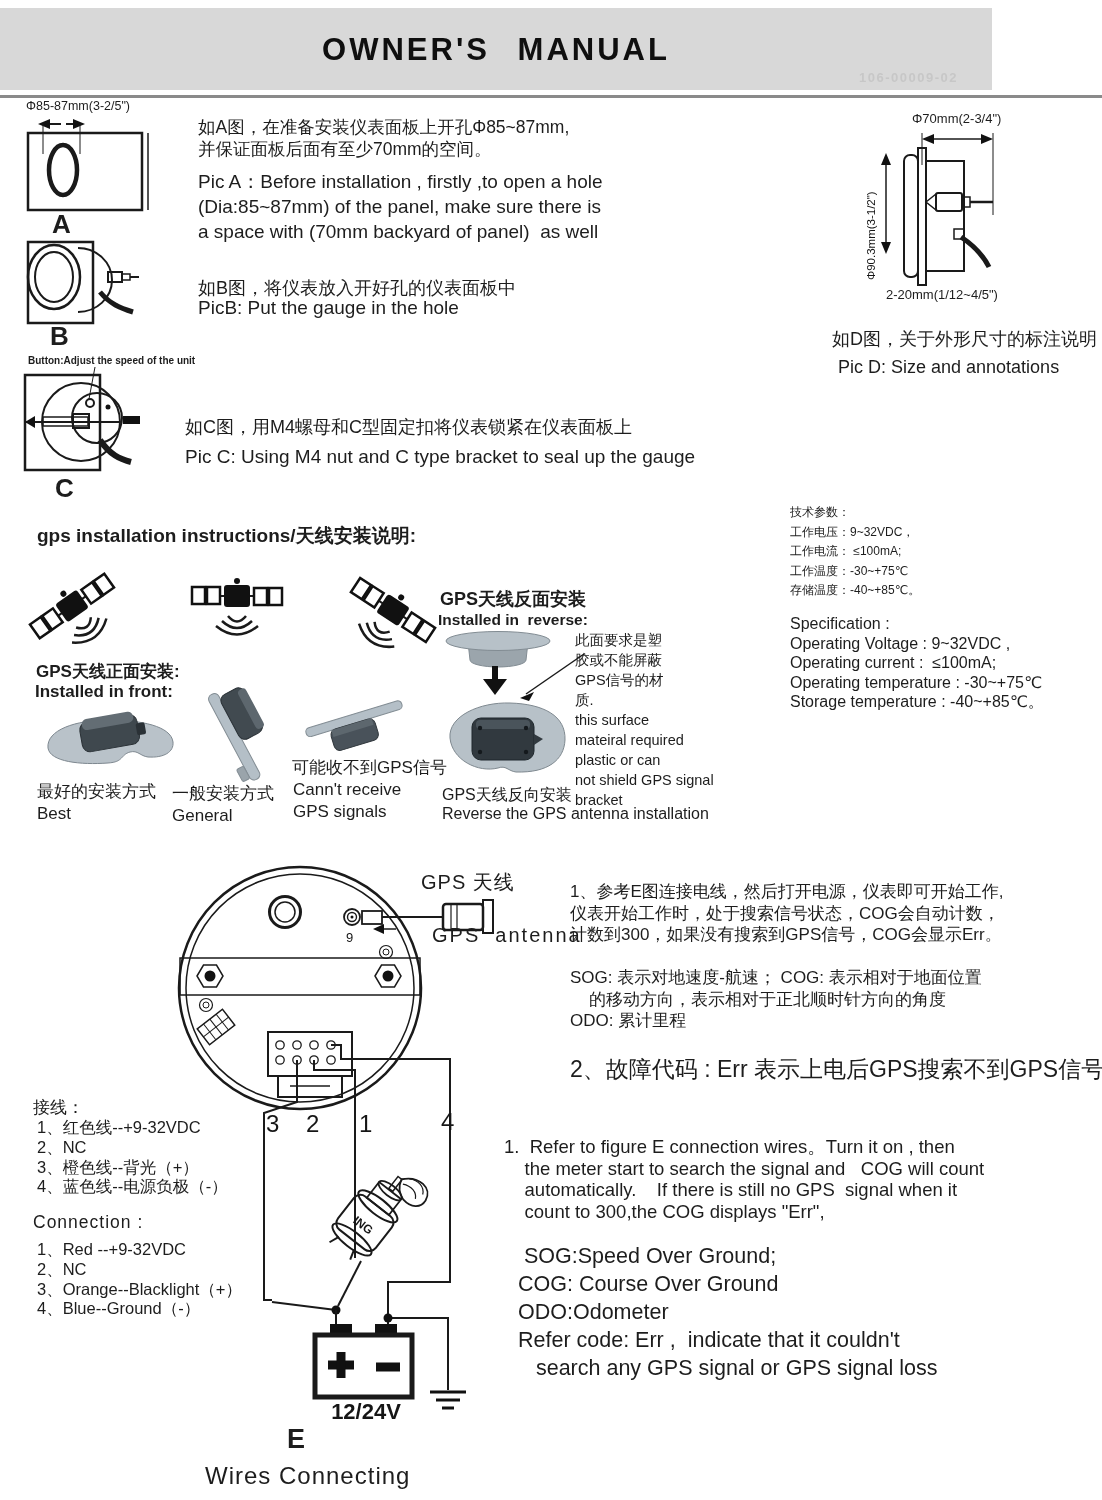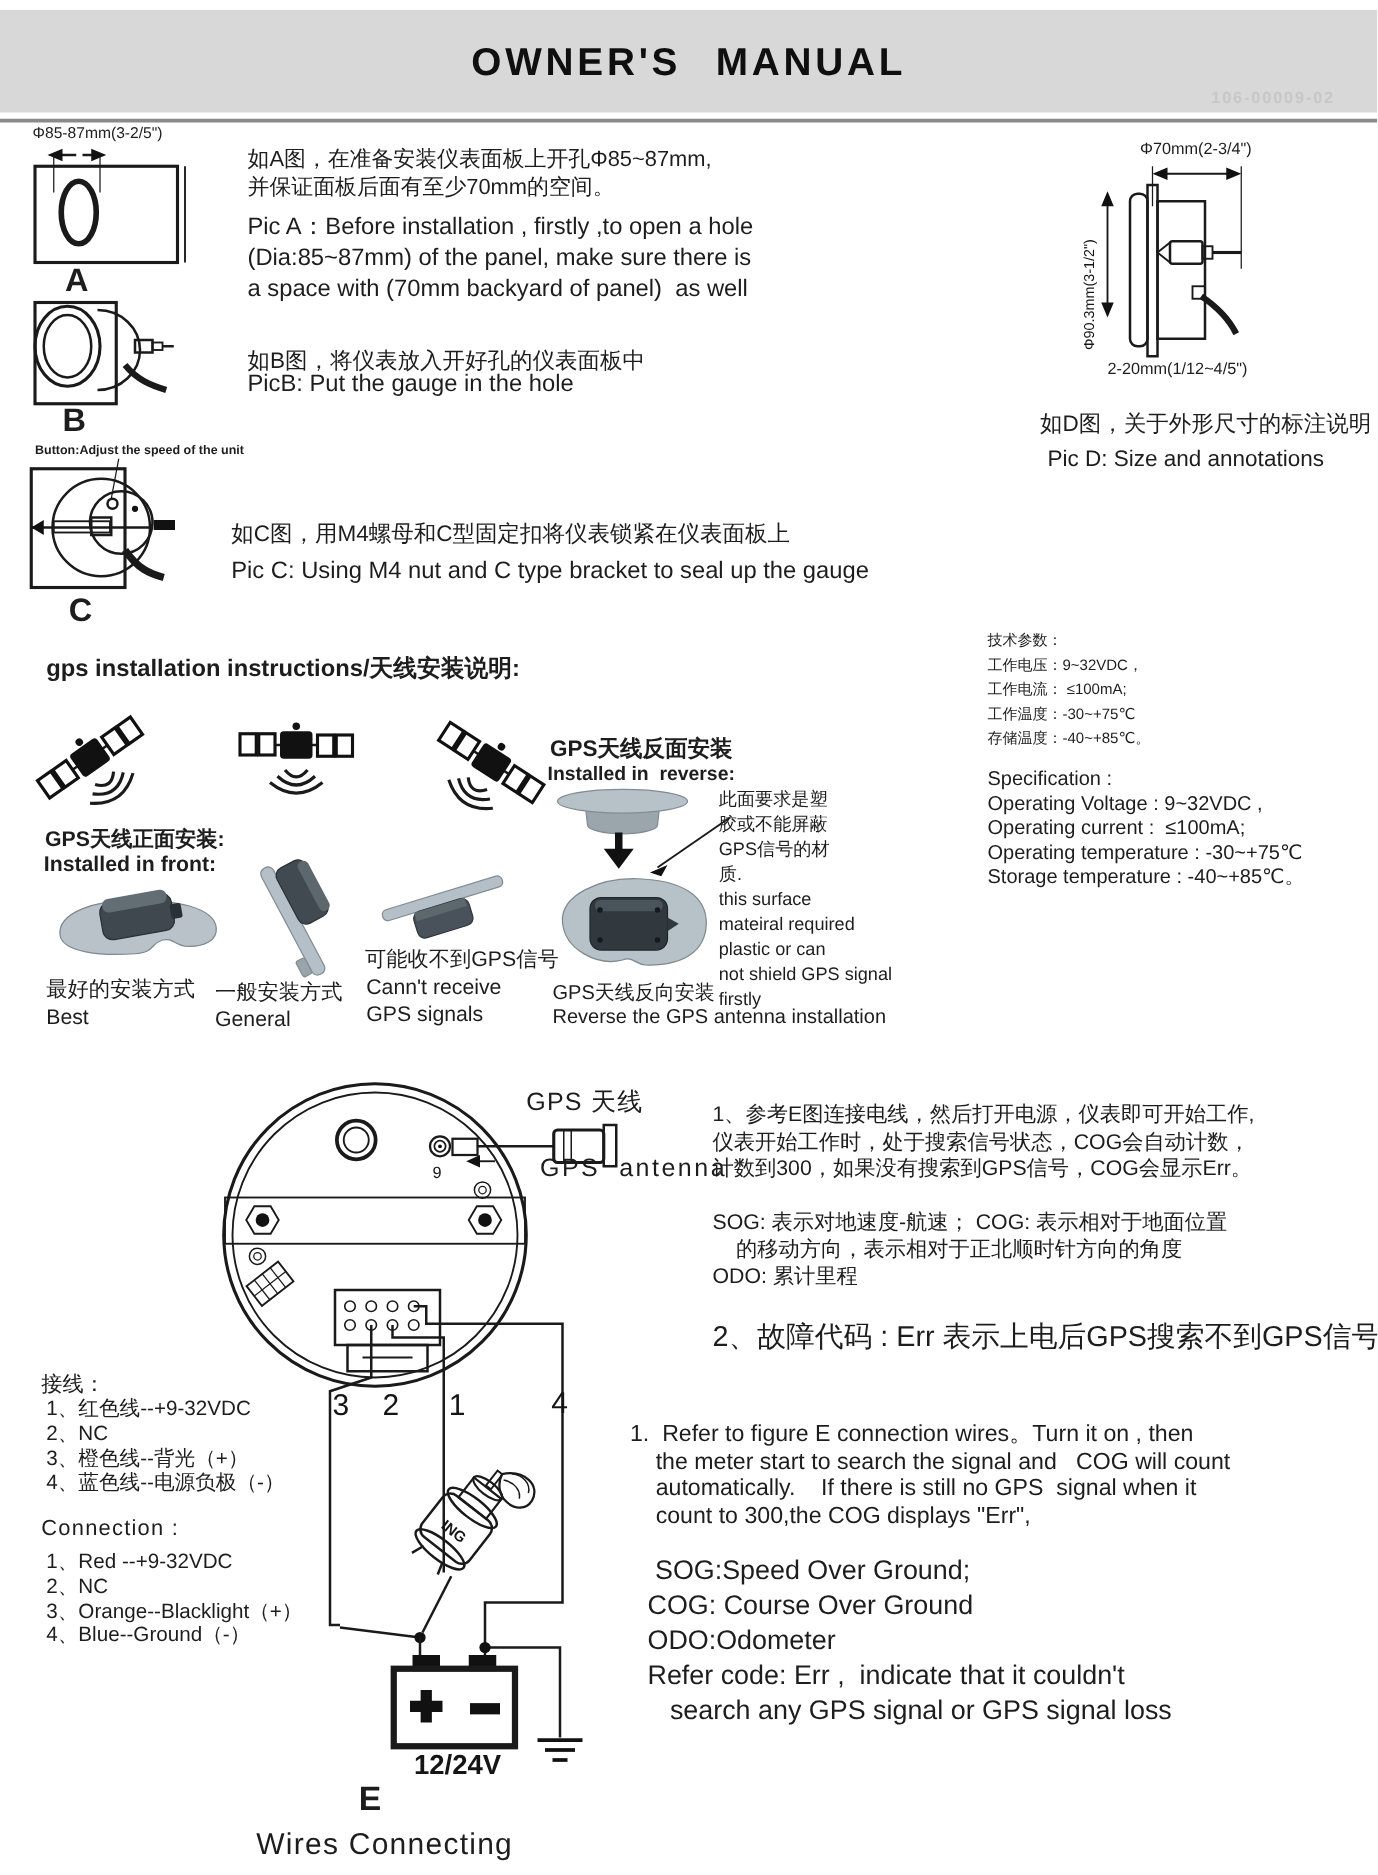--- a/index.html
+++ b/index.html
@@ -3,21 +3,21 @@
 <meta charset="utf-8">
 <style>
   html,body{margin:0;padding:0;background:#ffffff;}
   #page{position:relative;width:1102px;height:1500px;background:#ffffff;overflow:hidden;
         font-family:"Liberation Sans","DejaVu Sans",sans-serif;color:#1d1d1d;}
   .t{position:absolute;white-space:pre;color:#1d1d1d;line-height:1.15;}
   .b{font-weight:bold;}
   .lines div{white-space:pre;}
   svg{position:absolute;overflow:visible;}
   svg text{font-family:"Liberation Sans","DejaVu Sans",sans-serif;fill:#151515;}
-  .header{position:absolute;left:0;top:8px;width:1102px;height:82px;background:#d8d8d8;}
+  .header{position:absolute;left:0;top:8px;width:992px;height:82px;background:#d8d8d8;}
   .title{position:absolute;left:0;top:24px;width:100%;text-align:center;font-size:31px;font-weight:bold;
          letter-spacing:3px;word-spacing:16px;color:#0f0f0f;}
   .doccode{position:absolute;right:34px;top:62px;font-size:13px;font-weight:bold;letter-spacing:1.5px;color:#c7c7c7;}
   .hrule{position:absolute;left:0;top:95px;width:1102px;height:3px;background:#8a8a8a;}
   .ln{stroke:#1a1a1a;fill:none;}
 </style>
 </head>
 <body>
 
 <div id="page">
@@ -186,21 +186,21 @@
     <circle cx="38" cy="36" r="2.2" fill="#14191d"></circle>
       <circle cx="84" cy="36" r="2.2" fill="#14191d"></circle>
     <circle cx="38" cy="60" r="2.2" fill="#14191d"></circle>
       <circle cx="84" cy="60" r="2.2" fill="#14191d"></circle>
     <polygon points="92,42 101,47 92,53" fill="#31393f"></polygon>
   </svg>
   <svg style="left:508px;top:650px;" width="80" height="55" viewBox="0 0 80 55">
     <line x1="76" y1="4" x2="18" y2="44" class="ln" stroke-width="1.5"></line>
     <polygon points="12,48 26,42 21,51" fill="#111"></polygon>
   </svg>
-  <div class="t lines" style="left:575px;top:630px;font-size:14.5px;line-height:20px;"><div>此面要求是塑</div><div>胶或不能屏蔽</div><div>GPS信号的材</div><div>质.</div><div>this surface</div><div>mateiral required</div><div>plastic or can</div><div>not shield GPS signal</div><div>firstly</div></div>
+  <div class="t lines" style="left:575px;top:630px;font-size:14.5px;line-height:20px;"><div>此面要求是塑</div><div>胶或不能屏蔽</div><div>GPS信号的材</div><div>质.</div><div>this surface</div><div>mateiral required</div><div>plastic or can</div><div>not shield GPS signal</div><div>bracket</div></div>
   <div class="t" style="left:442px;top:786px;font-size:16px;">GPS天线反向安装</div>
   <div class="t" style="left:442px;top:805px;font-size:16px;">Reverse the GPS antenna installation</div>
 
   <div class="t lines" style="left:790px;top:503px;font-size:12px;line-height:19.5px;"><div>技术参数：</div><div>工作电压：9~32VDC，</div><div>工作电流： ≤100mA;</div><div>工作温度：-30~+75℃</div><div>存储温度：-40~+85℃。</div></div>
   <div class="t lines" style="left:790px;top:614px;font-size:16px;line-height:19.5px;"><div>Specification :</div><div>Operating Voltage : 9~32VDC ,</div><div>Operating current :  ≤100mA;</div><div>Operating temperature : -30~+75℃</div><div>Storage temperature : -40~+85℃。</div></div>
 
   <svg style="left:128px;top:855px;" width="385" height="580" viewBox="0 0 385 580">
 
     <circle cx="172" cy="133" r="121" fill="#fff" class="ln" stroke-width="2.5"></circle>
     <circle cx="172" cy="133" r="114" class="ln" stroke-width="1.5"></circle>

